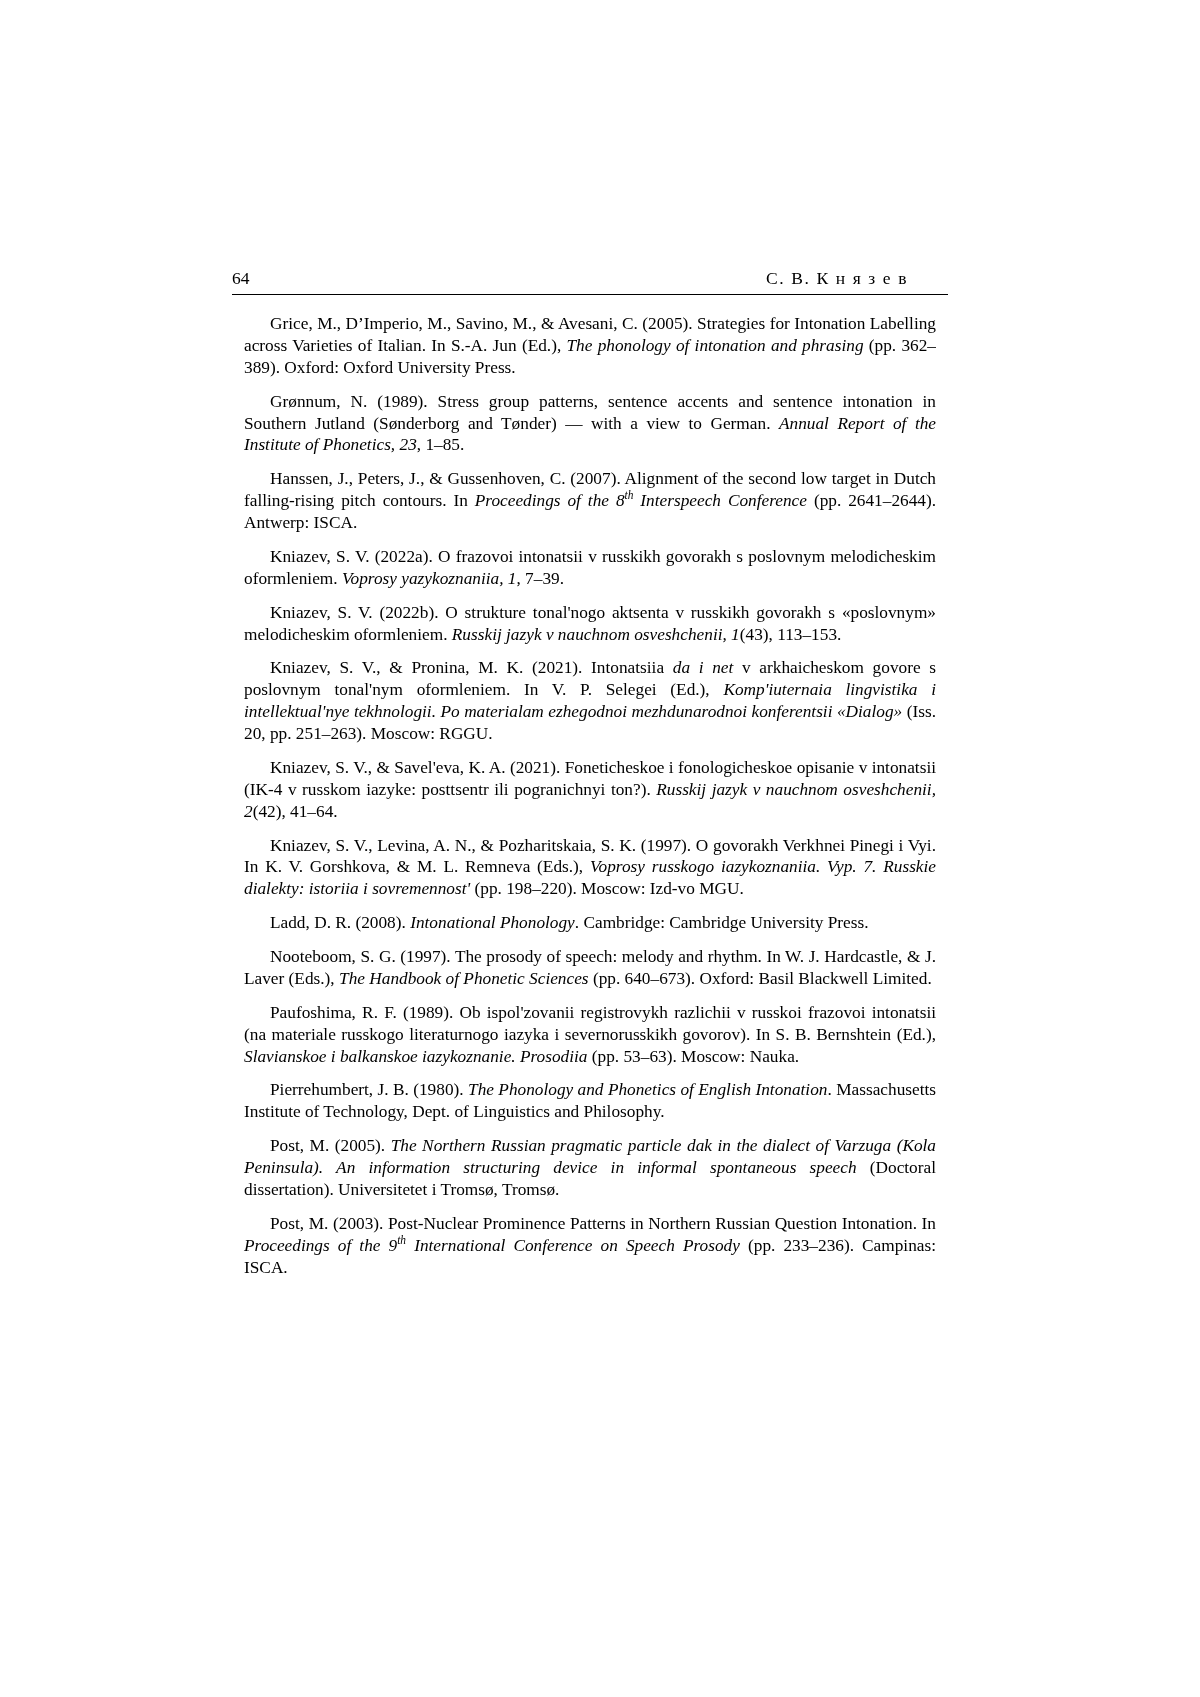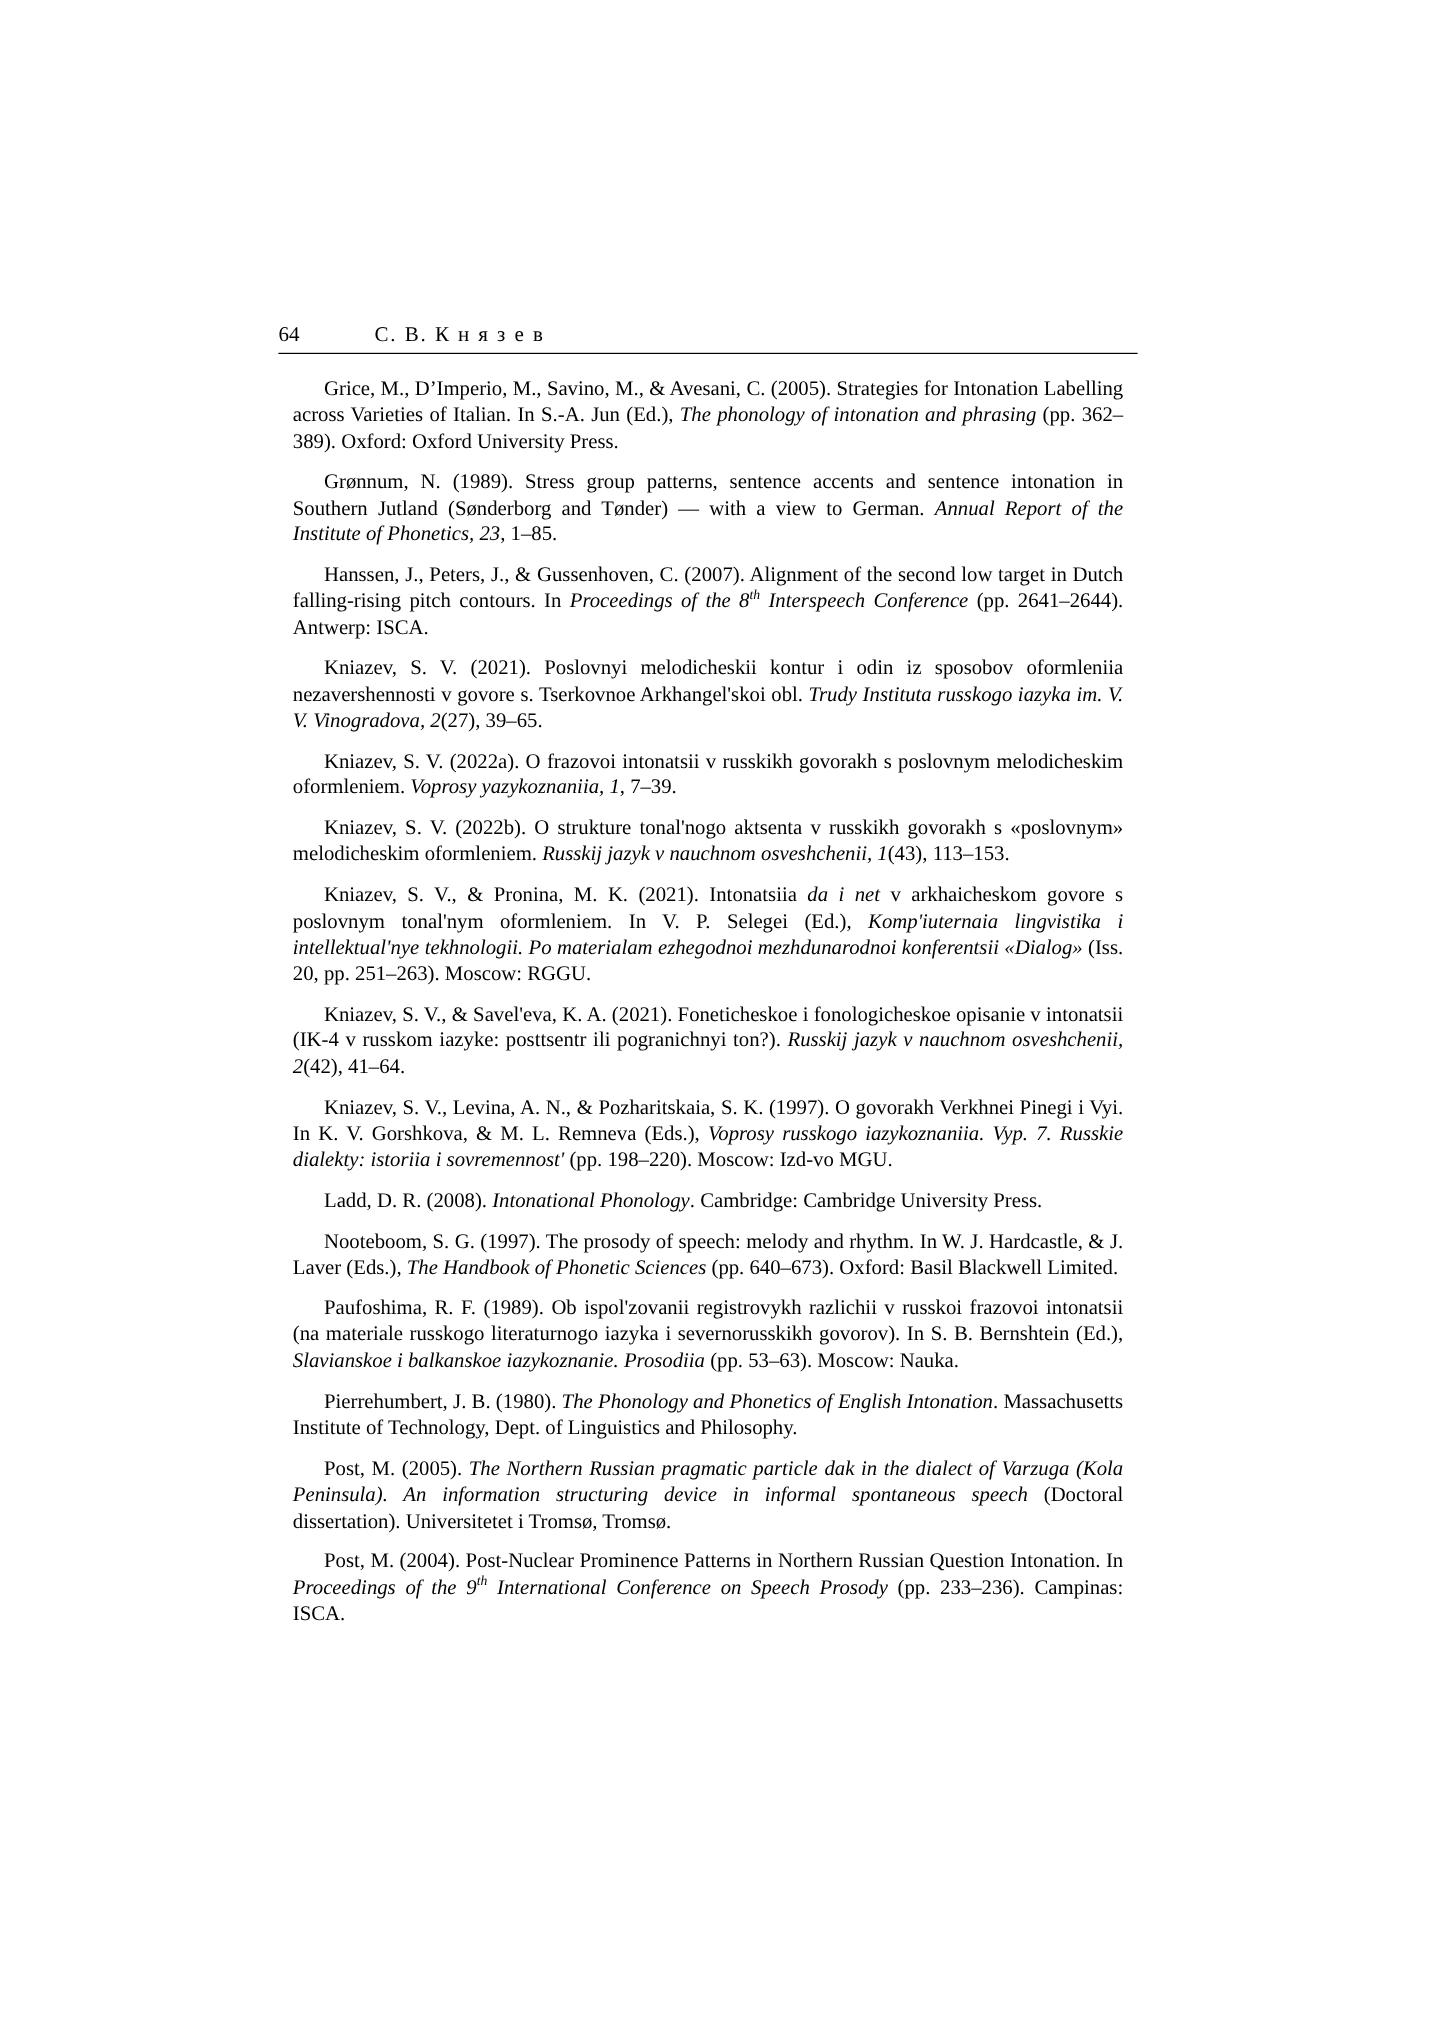--- a/index.html
+++ b/index.html
@@ -33,21 +33,21 @@
     padding-bottom: 5px;
     border-bottom: 1.3px solid #000;
     margin-bottom: 18px;
   }
   .page-number {
     width: 80px;
     text-align: left;
   }
   .running-title {
     flex: 1;
-    text-align: left;
+    text-align: right;
     letter-spacing: 1.6px;
     padding-right: 40px;
   }
   .refs {
     font-size: 17.3px;
     line-height: 1.265;
     text-align: justify;
     text-justify: inter-word;
     hyphens: none;
   }
@@ -71,28 +71,27 @@
 
     <div class="header-row">
       <span class="page-number">64</span>
       <span class="running-title">С. В. К н я з е в</span>
     </div>
 
     <div class="refs" id="refs-container">
         <p class="ref"><span>Grice, M., D’Imperio, M., Savino, M., &amp; Avesani, C. (2005). Strategies for Intonation Labelling across Varieties of Italian. In S.-A. Jun (Ed.), </span><i>The phonology of intonation and phrasing</i><span> (pp. 362–389). Oxford: Oxford University Press.</span></p>
         <p class="ref"><span>Grønnum, N. (1989). Stress group patterns, sentence accents and sentence intonation in Southern Jutland (Sønderborg and Tønder) — with a view to German. </span><i>Annual Report of the Institute of Phonetics, 23</i><span>, 1–85.</span></p>
         <p class="ref"><span>Hanssen, J., Peters, J., &amp; Gussenhoven, C. (2007). Alignment of the second low target in Dutch falling-rising pitch contours. In </span><i>Proceedings of the 8</i><i><sup>th</sup></i><i> Interspeech Conference</i><span> (pp. 2641–2644). Antwerp: ISCA.</span></p>
-        <p class="ref"><span>Kniazev, S. V. (2021). Poslovnyi melodicheskii kontur i odin iz sposobov oformleniia nezavershennosti v govore s. Tserkovnoe Arkhangel'skoi obl. </span><i>Trudy Instituta russkogo iazyka im. V. V. Vinogradova, 2</i><span>(27), 39–65.</span></p>
         <p class="ref"><span>Kniazev, S. V. (2022a). O frazovoi intonatsii v russkikh govorakh s poslovnym melodicheskim oformleniem. </span><i>Voprosy yazykoznaniia, 1</i><span>, 7–39.</span></p>
         <p class="ref"><span>Kniazev, S. V. (2022b). O strukture tonal'nogo aktsenta v russkikh govorakh s «poslovnym» melodicheskim oformleniem. </span><i>Russkij jazyk v nauchnom osveshchenii, 1</i><span>(43), 113–153.</span></p>
         <p class="ref"><span>Kniazev, S. V., &amp; Pronina, M. K. (2021). Intonatsiia </span><i>da i net</i><span> v arkhaicheskom govore s poslovnym tonal'nym oformleniem. In V. P. Selegei (Ed.), </span><i>Komp'iuternaia lingvistika i intellektual'nye tekhnologii. Po materialam ezhegodnoi mezhdunarodnoi konferentsii «Dialog»</i><span> (Iss. 20, pp. 251–263). Moscow: RGGU.</span></p>
         <p class="ref"><span>Kniazev, S. V., &amp; Savel'eva, K. A. (2021). Foneticheskoe i fonologicheskoe opisanie v intonatsii (IK-4 v russkom iazyke: posttsentr ili pogranichnyi ton?). </span><i>Russkij jazyk v nauchnom osveshchenii, 2</i><span>(42), 41–64.</span></p>
         <p class="ref"><span>Kniazev, S. V., Levina, A. N., &amp; Pozharitskaia, S. K. (1997). O govorakh Verkhnei Pinegi i Vyi. In K. V. Gorshkova, &amp; M. L. Remneva (Eds.), </span><i>Voprosy russkogo iazykoznaniia. Vyp. 7. Russkie dialekty: istoriia i sovremennost'</i><span> (pp. 198–220). Moscow: Izd-vo MGU.</span></p>
         <p class="ref"><span>Ladd, D. R. (2008). </span><i>Intonational Phonology</i><span>. Cambridge: Cambridge University Press.</span></p>
         <p class="ref"><span>Nooteboom, S. G. (1997). The prosody of speech: melody and rhythm. In W. J. Hardcastle, &amp; J. Laver (Eds.), </span><i>The Handbook of Phonetic Sciences</i><span> (pp. 640–673). Oxford: Basil Blackwell Limited.</span></p>
         <p class="ref"><span>Paufoshima, R. F. (1989). Ob ispol'zovanii registrovykh razlichii v russkoi frazovoi intonatsii (na materiale russkogo literaturnogo iazyka i severnorusskikh govorov). In S. B. Bernshtein (Ed.), </span><i>Slavianskoe i balkanskoe iazykoznanie. Prosodiia</i><span> (pp. 53–63). Moscow: Nauka.</span></p>
         <p class="ref"><span>Pierrehumbert, J. B. (1980). </span><i>The Phonology and Phonetics of English Intonation</i><span>. Massachusetts Institute of Technology, Dept. of Linguistics and Philosophy.</span></p>
         <p class="ref"><span>Post, M. (2005). </span><i>The Northern Russian pragmatic particle dak in the dialect of Varzuga (Kola Peninsula). An information structuring device in informal spontaneous speech</i><span> (Doctoral dissertation). Universitetet i Tromsø, Tromsø.</span></p>
-        <p class="ref"><span>Post, M. (2004). Post-Nuclear Prominence Patterns in Northern Russian Question Intonation. In </span><i>Proceedings of the 9</i><i><sup>th</sup></i><i> International Conference on Speech Prosody</i><span> (pp. 233–236). Campinas: ISCA.</span></p>
+        <p class="ref"><span>Post, M. (2003). Post-Nuclear Prominence Patterns in Northern Russian Question Intonation. In </span><i>Proceedings of the 9</i><i><sup>th</sup></i><i> International Conference on Speech Prosody</i><span> (pp. 233–236). Campinas: ISCA.</span></p>
       </div>
 
   </div>
 </div>
 
 </body></html>

